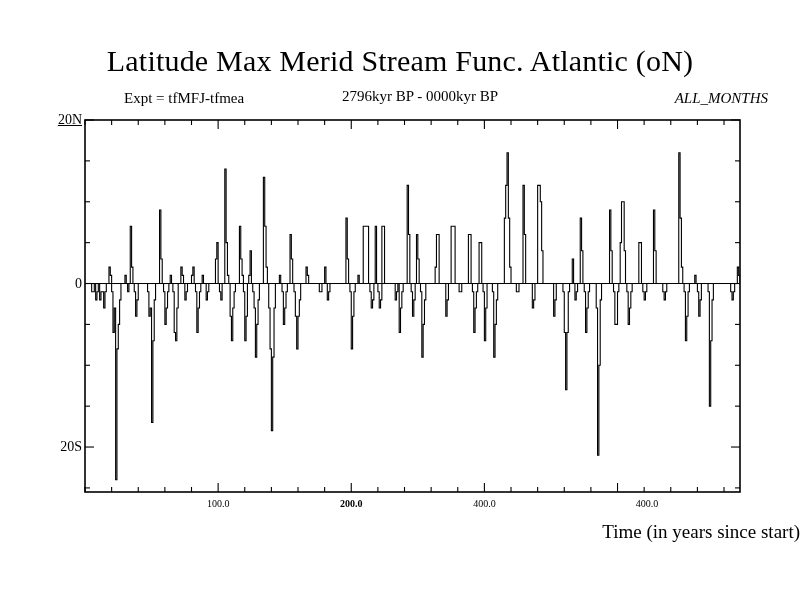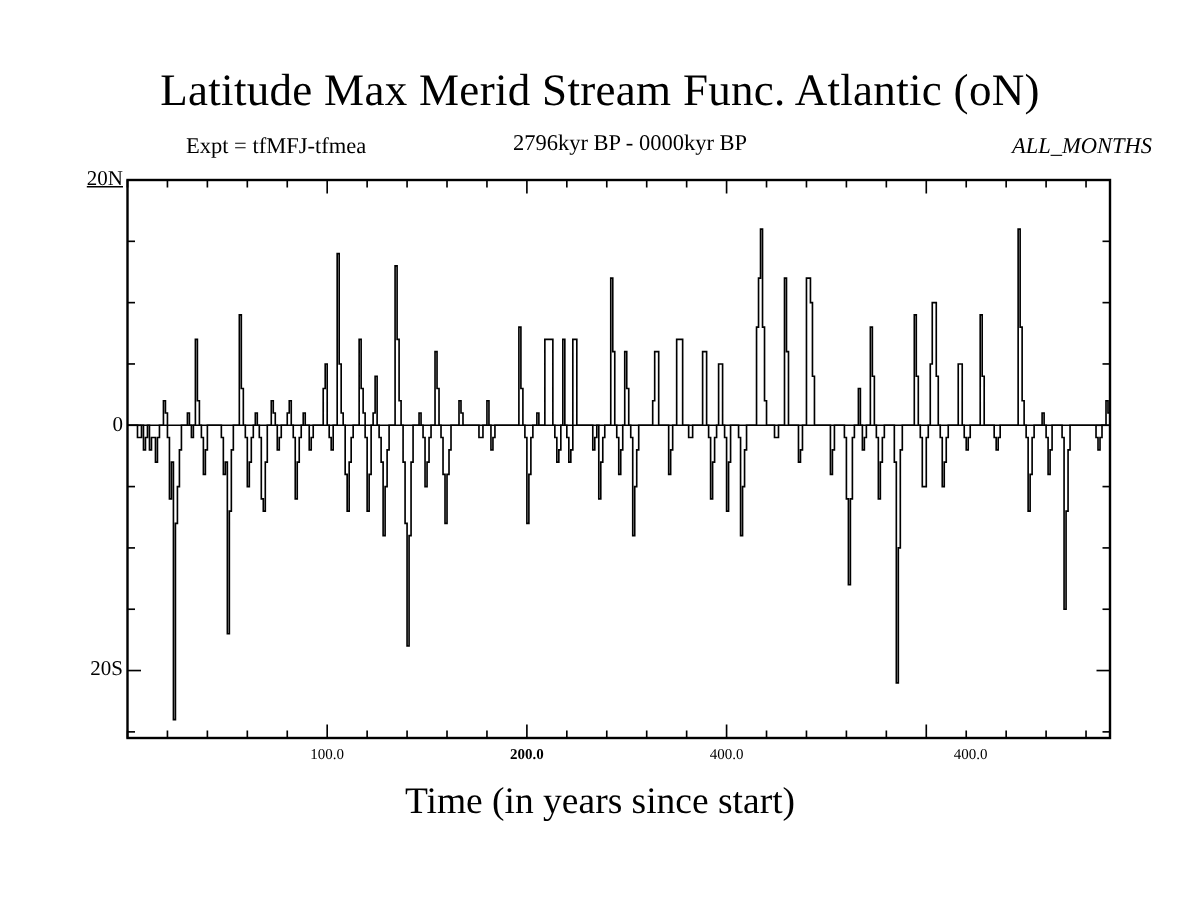--- a/index.html
+++ b/index.html
@@ -11,22 +11,22 @@
   #figure{position:absolute;inset:0;}
   .title{
     position:absolute;left:0;right:0;top:44px;text-align:center;
     font-size:30px;letter-spacing:0.2px;white-space:nowrap;
   }
   .sub{position:absolute;font-size:15px;white-space:nowrap;margin-left:40px;}
   .sub-expt{left:84px;top:90px;}
   .sub-period{left:0;right:0;top:88px;text-align:center;}
   .sub-months{right:32px;top:90px;font-style:italic;}
   .xlabel{
-    position:absolute;left:0;right:0;top:521px;text-align:center;
-    font-size:25px;white-space:nowrap;
+    position:absolute;left:0;right:0;top:521px;text-align:right;
+    font-size:19px;white-space:nowrap;
   }
   .ytick-label{
     position:absolute;right:718px;font-size:14px;text-align:right;
     white-space:nowrap;transform:translateY(-50%);
   }
   .xtick-label{
     position:absolute;font-size:10px;white-space:nowrap;
     transform:translateX(-50%);top:498px;
   }
   svg{position:absolute;left:0;top:0;}

